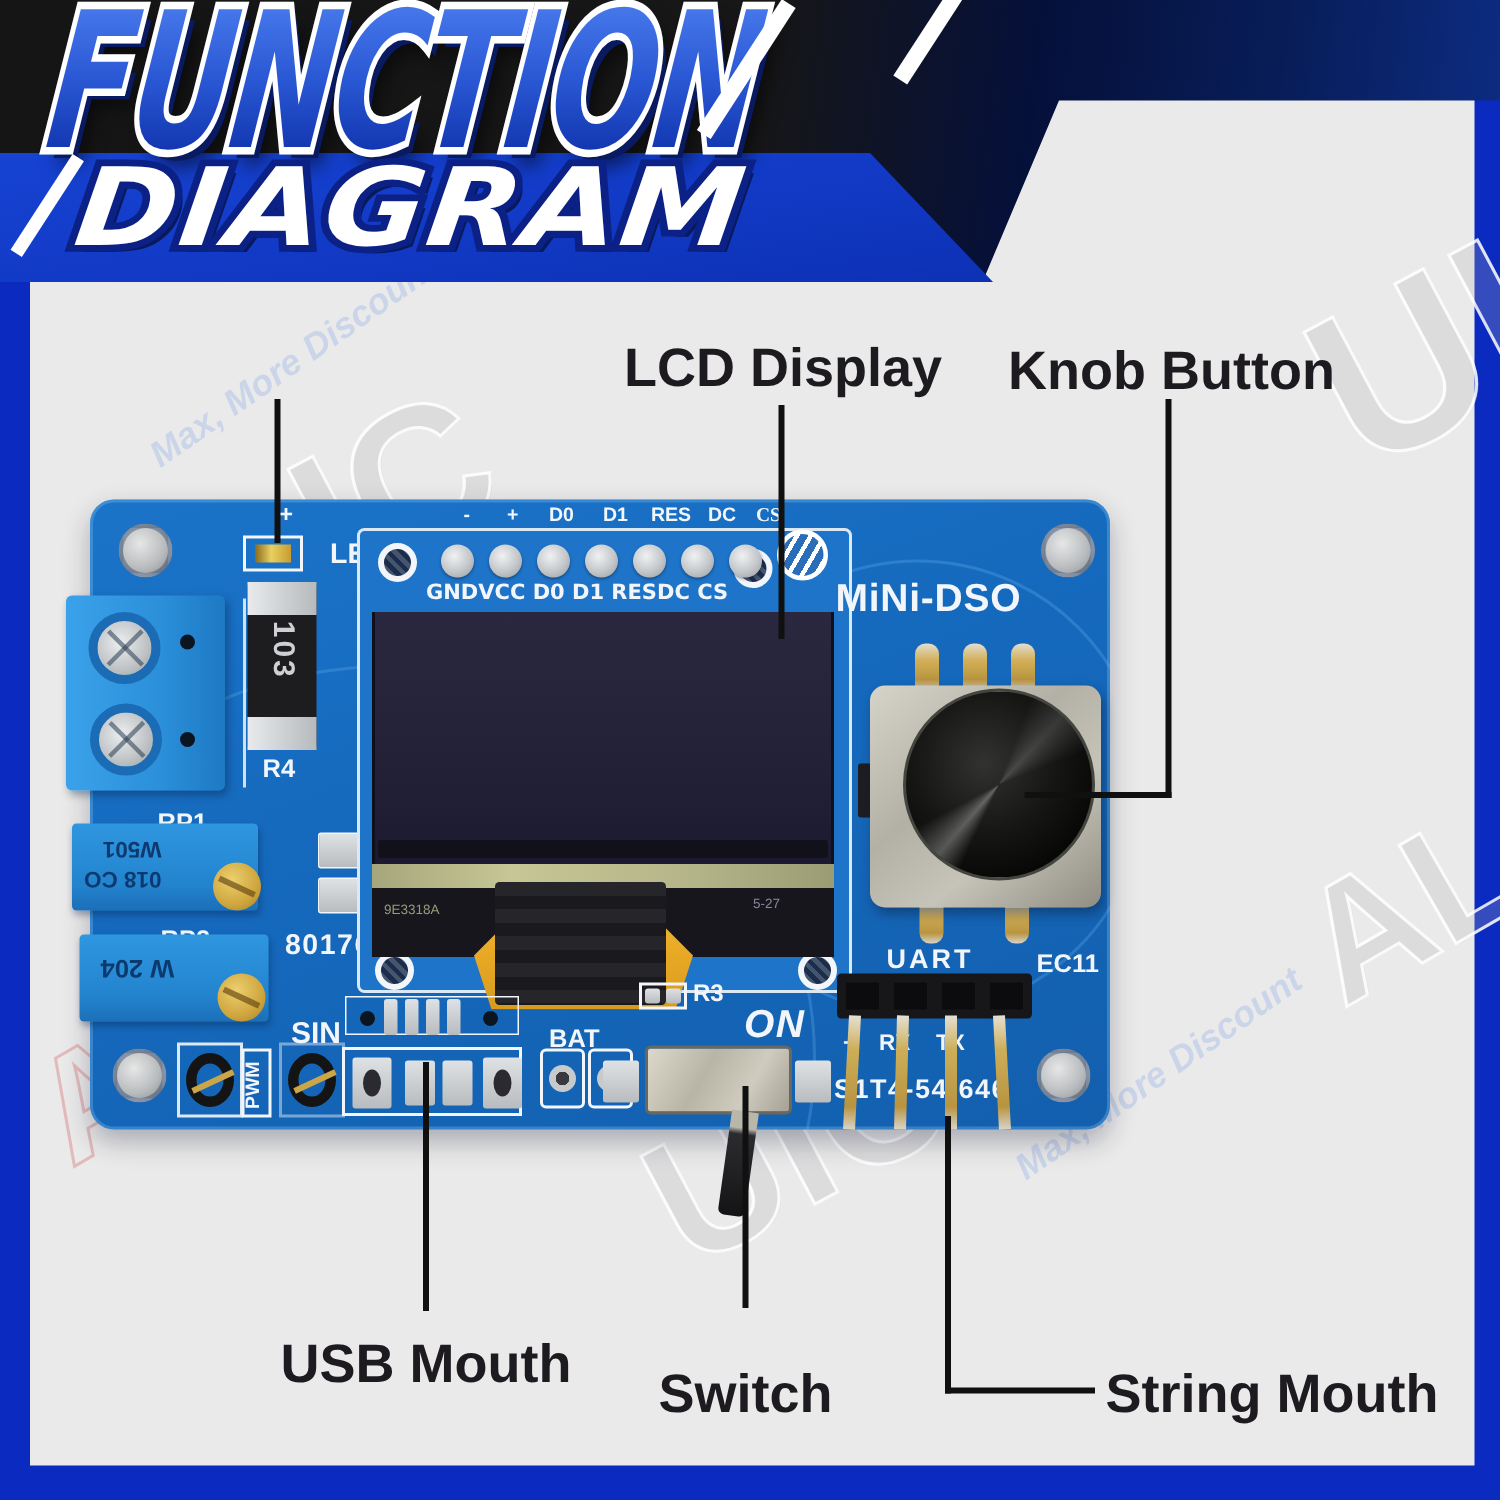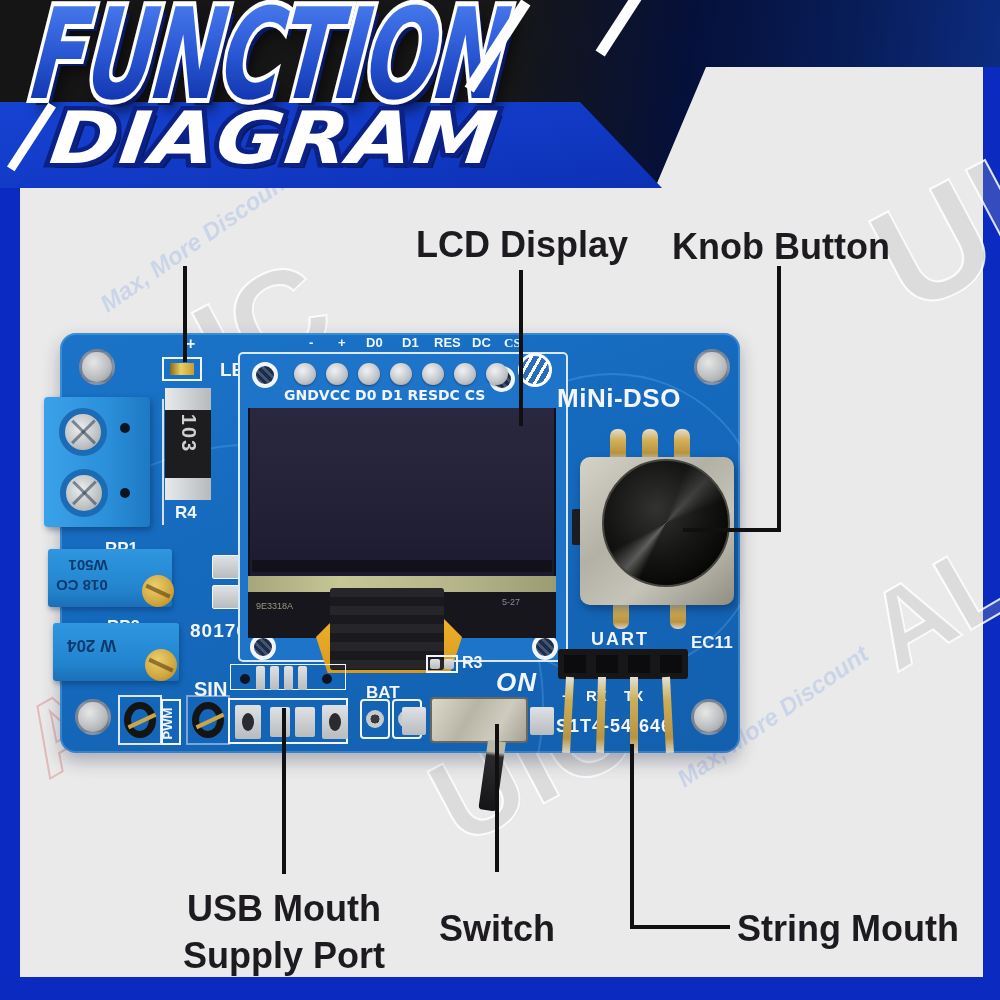--- a/index.html
+++ b/index.html
@@ -158,21 +158,20 @@
     <span class="fn-txt fn-front">FUNCTION</span>
   </div>
   <div class="title-wrap dg-wrap">
     <span class="dg-txt dg-back">DIAGRAM</span>
     <span class="dg-txt dg-front">DIAGRAM</span>
   </div>
 
   <div class="lbl center" style="left:397px;top:222px;width:250px;">LCD Display</div>
   <div class="lbl" style="left:672px;top:224px;">Knob Button</div>
   <div class="lbl center" style="left:154px;top:886px;width:260px;">USB Mouth</div>
-  <div class="lbl center" style="left:154px;top:933px;width:260px;">Supply Port</div>
   <div class="lbl center" style="left:407px;top:906px;width:180px;">Switch</div>
   <div class="lbl" style="left:737px;top:906px;">String Mouth</div>
 
   <div class="cl" style="left:183px;top:266px;width:4px;height:96px;"></div>
   <div class="cl" style="left:519px;top:270px;width:4px;height:156px;"></div>
   <div class="cl" style="left:777px;top:266px;width:4px;height:266px;"></div>
   <div class="cl" style="left:683px;top:528px;width:98px;height:4px;"></div>
   <div class="cl" style="left:282px;top:708px;width:4px;height:166px;"></div>
   <div class="cl" style="left:495px;top:724px;width:4px;height:148px;"></div>
   <div class="cl" style="left:630px;top:744px;width:4px;height:185px;"></div>

